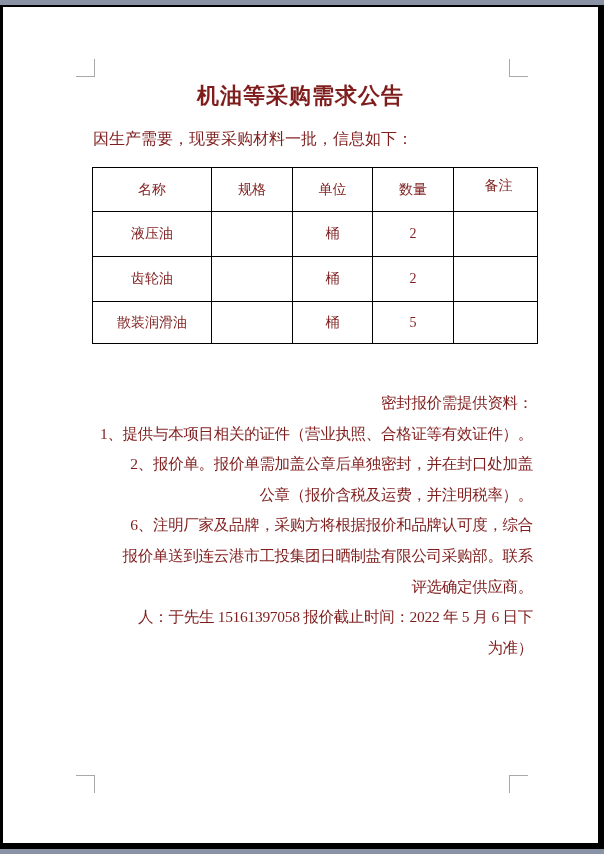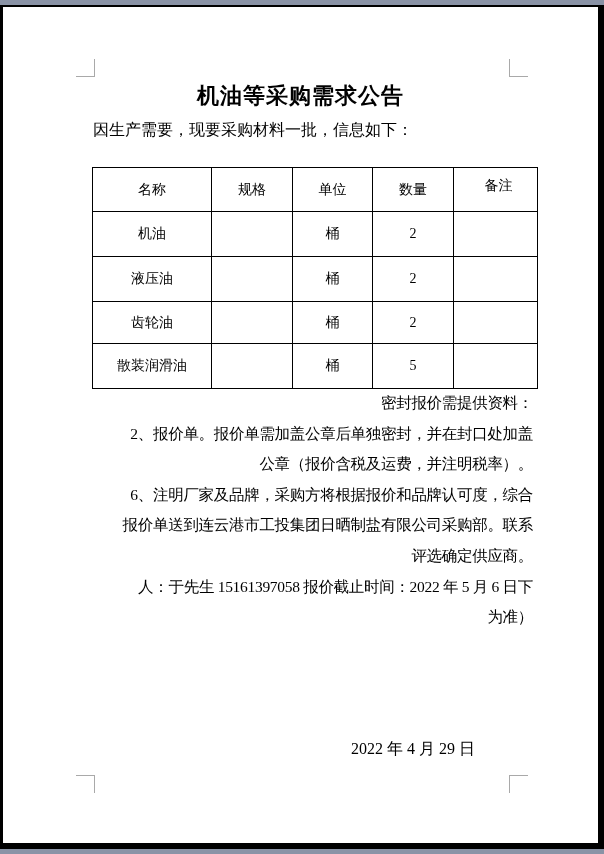--- a/index.html
+++ b/index.html
@@ -3,21 +3,21 @@
 <meta charset="utf-8">
 <style>
   * { margin:0; padding:0; box-sizing:border-box; }
   html,body { background:#555; }
   .screen {
     position:relative;
     width:604px; height:854px;
     background:#000000;
     overflow:hidden;
     font-family:"Liberation Serif","DejaVu Serif",serif;
-    color:#000000;
+    color:#7f1d1d;
     text-decoration:underline;
   }
   .band { position:absolute; left:0; width:604px; height:5px; background:#8A93A6; }
   .band.top { top:0; }
   .band.bottom { bottom:0; }
   .page {
     position:absolute; left:3px; top:7px;
     width:595px; height:836px;
     background:#FFFFFF;
   }
@@ -27,21 +27,21 @@
   .mark.tr { left:506px; top:52px;  border-left:1px solid #A9A9A9;  border-bottom:1px solid #A9A9A9; }
   .mark.bl { left:73px;  top:768px; border-right:1px solid #A9A9A9; border-top:1px solid #A9A9A9; }
   .mark.br { left:506px; top:768px; border-left:1px solid #A9A9A9;  border-top:1px solid #A9A9A9; }
 
   .doc-title {
     position:absolute; left:0; top:74px; width:100%;
     text-align:center;
     font-size:22px; font-weight:bold; letter-spacing:1px;
   }
   .intro {
-    position:absolute; left:90px; top:113px;
+    position:absolute; left:90px; top:122px;
     font-size:16px; white-space:nowrap;text-align:center;
   }
   table.materials {
     position:absolute; left:89px; top:160px;
     border-collapse:collapse; table-layout:fixed;
     font-size:14px;
   }
   table.materials th, table.materials td {
     border:1px solid #000;
     text-align:center; vertical-align:middle;
@@ -98,27 +98,20 @@
         <tr>
           <th>名称</th>
           <th>规格</th>
           <th>单位</th>
           <th>数量</th>
           <th class="note-h">备注</th>
         </tr>
       </thead>
       <tbody>
         <tr>
-          <td>机油</td>
-          <td></td>
-          <td>桶</td>
-          <td>2</td>
-          <td></td>
-        </tr>
-        <tr>
           <td>液压油</td>
           <td></td>
           <td>桶</td>
           <td>2</td>
           <td></td>
         </tr>
         <tr>
           <td>齿轮油</td>
           <td></td>
           <td>桶</td>
@@ -130,24 +123,24 @@
           <td></td>
           <td>桶</td>
           <td>5</td>
           <td></td>
         </tr>
       </tbody>
     </table>
 
     <div class="body-lines">
       <div class="line">密封报价需提供资料：</div>
+      <div class="line">1、提供与本项目相关的证件（营业执照、合格证等有效证件）。</div>
       <div class="line">2、报价单。报价单需加盖公章后单独密封，并在封口处加盖</div>
       <div class="line">公章（报价含税及运费，并注明税率）。</div>
       <div class="line">6、注明厂家及品牌，采购方将根据报价和品牌认可度，综合</div>
       <div class="line">报价单送到连云港市工投集团日晒制盐有限公司采购部。联系</div>
       <div class="line">评选确定供应商。</div>
       <div class="line">人：于先生 15161397058 报价截止时间：2022 年 5 月 6 日下</div>
       <div class="line">为准）</div>
     </div>
 
-    <div class="sign-date">2022 年 4 月 29 日</div>
   </div>
 </div>
 
 </body></html>

